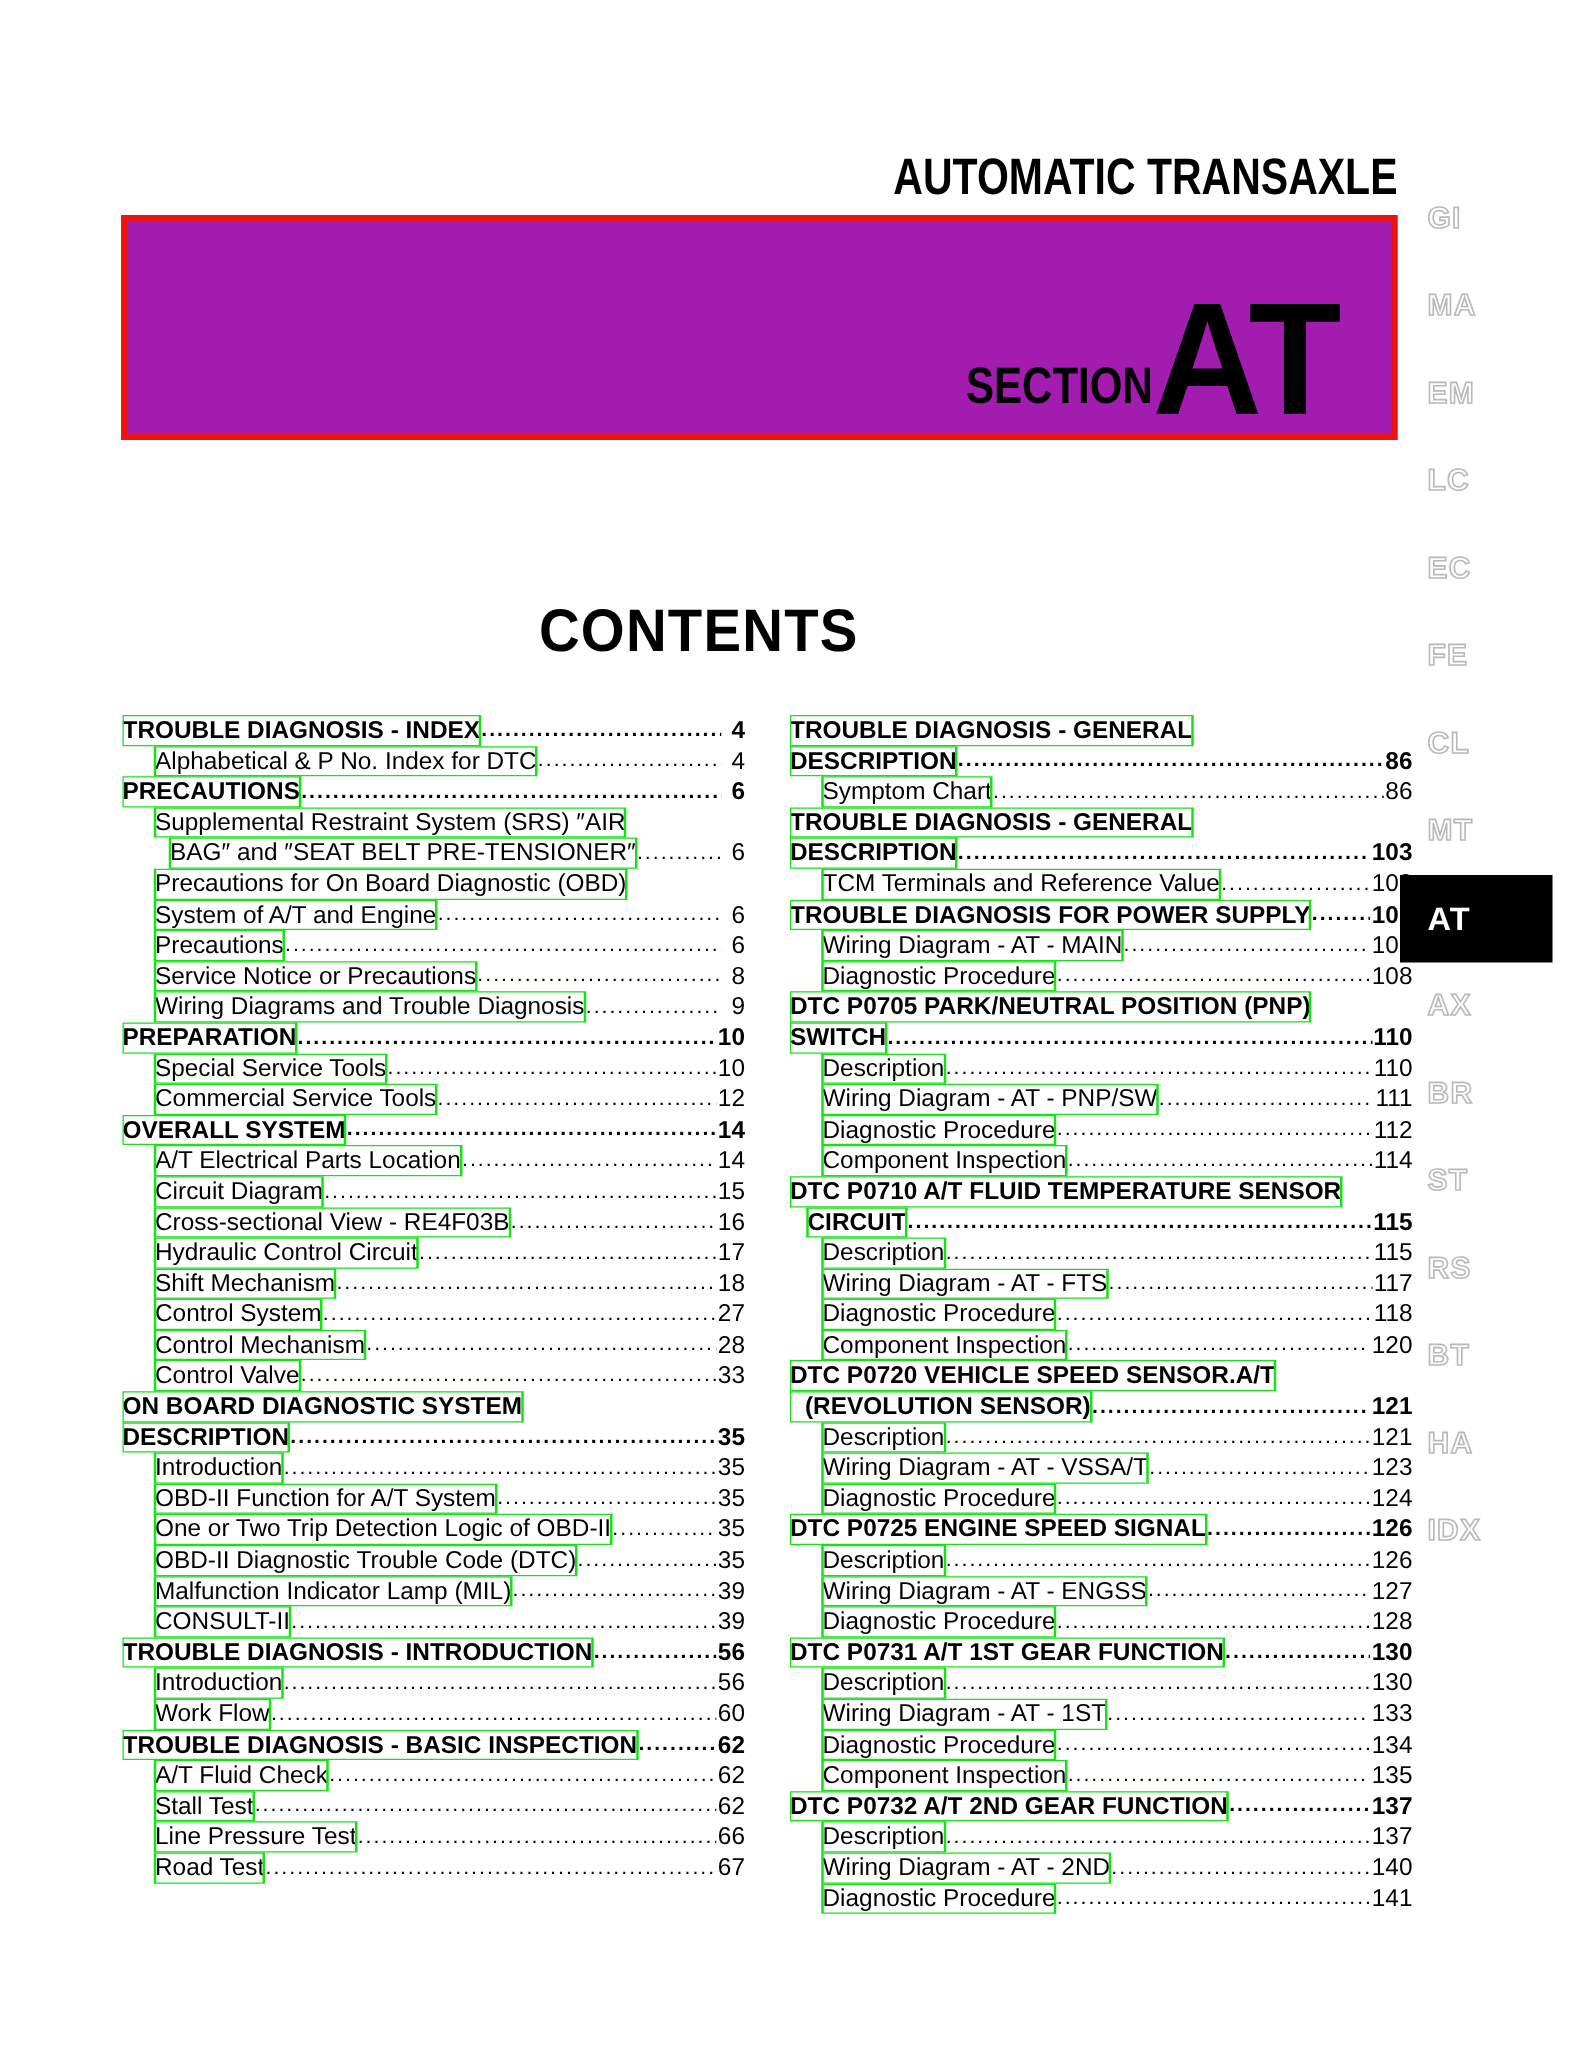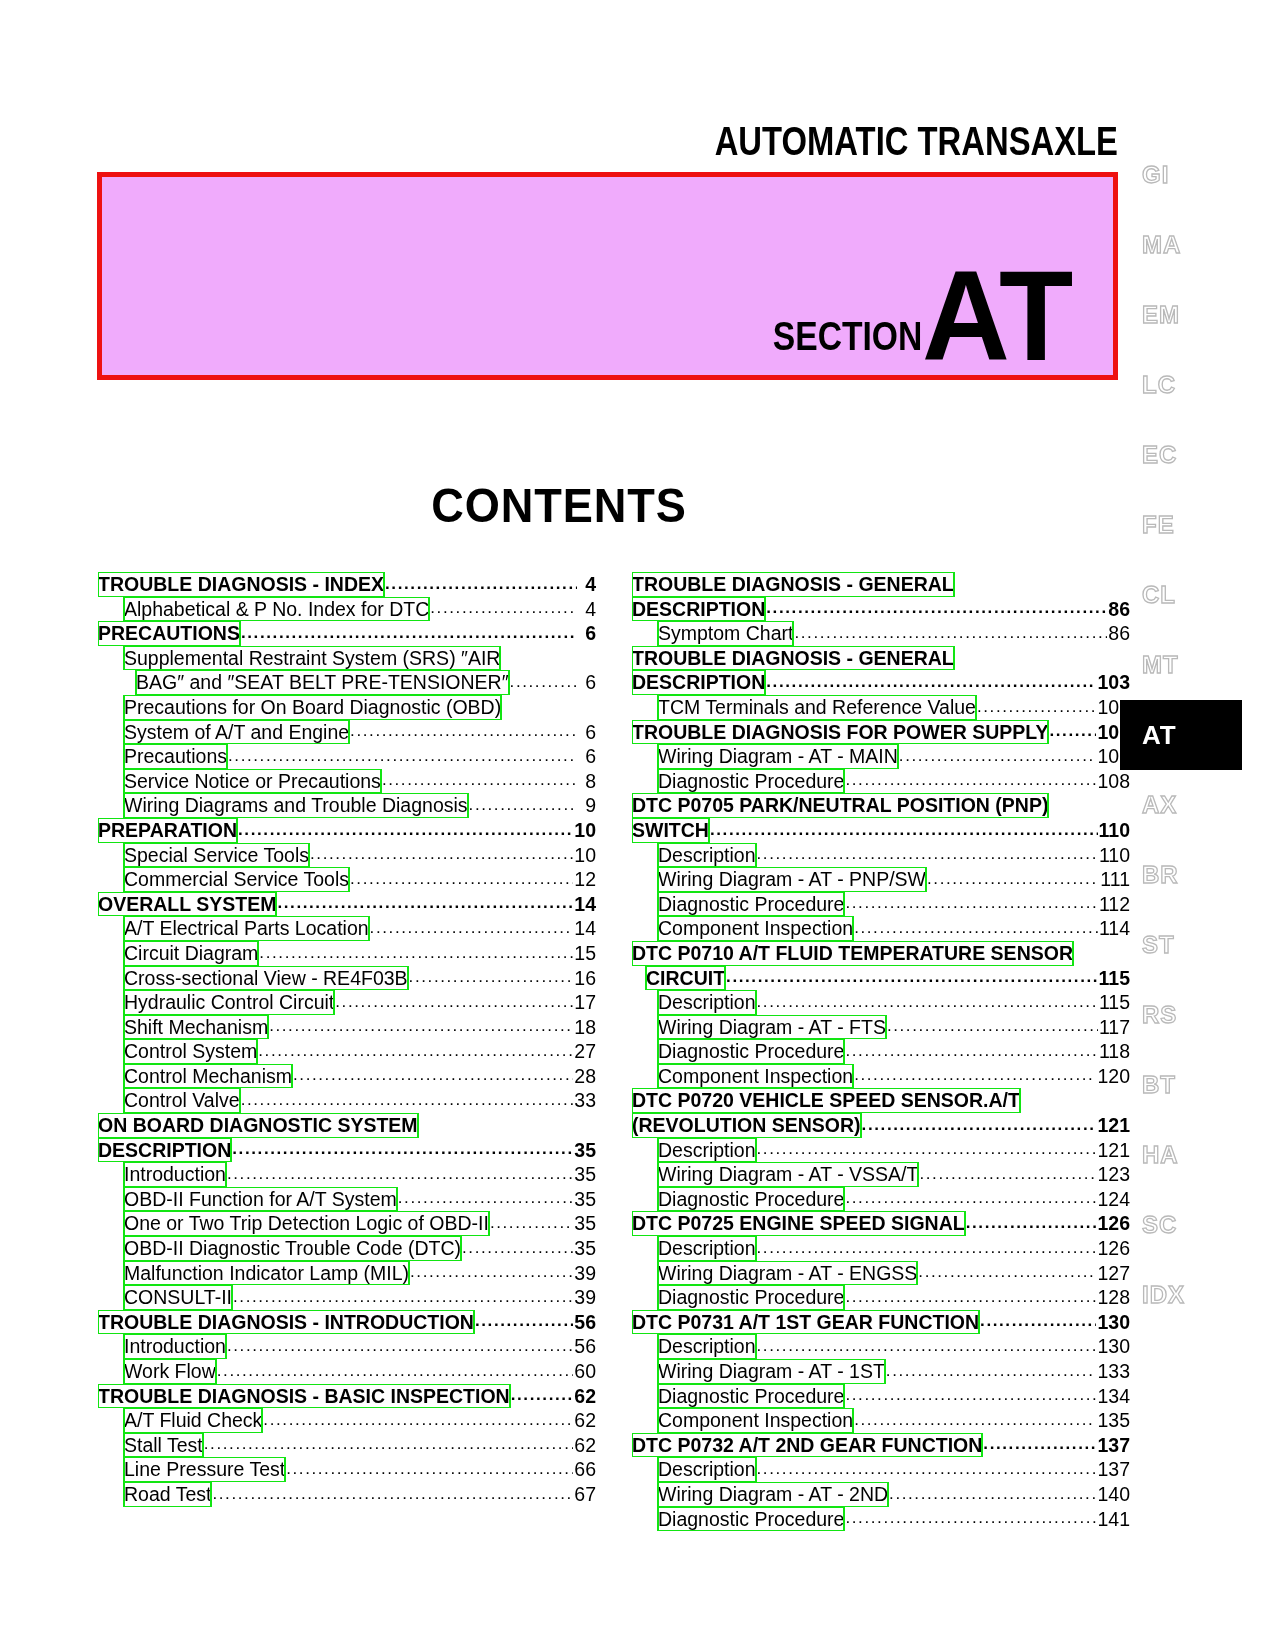--- a/index.html
+++ b/index.html
@@ -19,24 +19,24 @@
     text-align:right;
     font-weight:bold;
     font-size:41px;
     letter-spacing:0px;
     transform:scaleX(0.80);
     transform-origin:100% 50%;
     white-space:nowrap;
   }
   .title-box{
     position:absolute;left:97px;top:172px;
-    width:1021px;height:208px;
+    width:1021px;height:180px;
     border:5px solid #ee1111;
     box-sizing:border-box;
-    background:#f0abfc;
+    background:#a21caf;
   }
   .title-box-inner{
     position:absolute;right:34px;bottom:4px;
     display:flex;align-items:flex-end;
     height:150px;
   }
   .section-word{
     font-weight:bold;
     font-size:41px;
     transform:scaleX(0.82);
@@ -437,21 +437,21 @@
         </div>
         <div class="toc-row entry ">
           <span class="lbl">Component Inspection</span>
           <span class="dots">..........................................................................................</span>
           <span class="num">120</span>
         </div>
         <div class="toc-row chapter cont ">
           <span class="lbl">DTC P0720 VEHICLE SPEED SENSOR.A/T</span>
         </div>
         <div class="toc-row chapter ">
-          <span class="lbl" style="margin-left: 0px;">(REVOLUTION SENSOR)</span>
+          <span class="lbl" style="margin-left: 0px; padding-left: 12px;">(REVOLUTION SENSOR)</span>
           <span class="dots">..........................................................................................</span>
           <span class="num">121</span>
         </div>
         <div class="toc-row entry ">
           <span class="lbl">Description</span>
           <span class="dots">..........................................................................................</span>
           <span class="num">121</span>
         </div>
         <div class="toc-row entry ">
           <span class="lbl">Wiring Diagram - AT - VSSA/T</span>
@@ -571,20 +571,17 @@
       <div class="tab">
         <span>RS</span>
       </div>
       <div class="tab">
         <span>BT</span>
       </div>
       <div class="tab">
         <span>HA</span>
       </div>
       <div class="tab">
-        <span>SC</span>
-      </div>
-      <div class="tab">
         <span>IDX</span>
       </div>
     </div>
 
 </div>
 
 </body></html>

